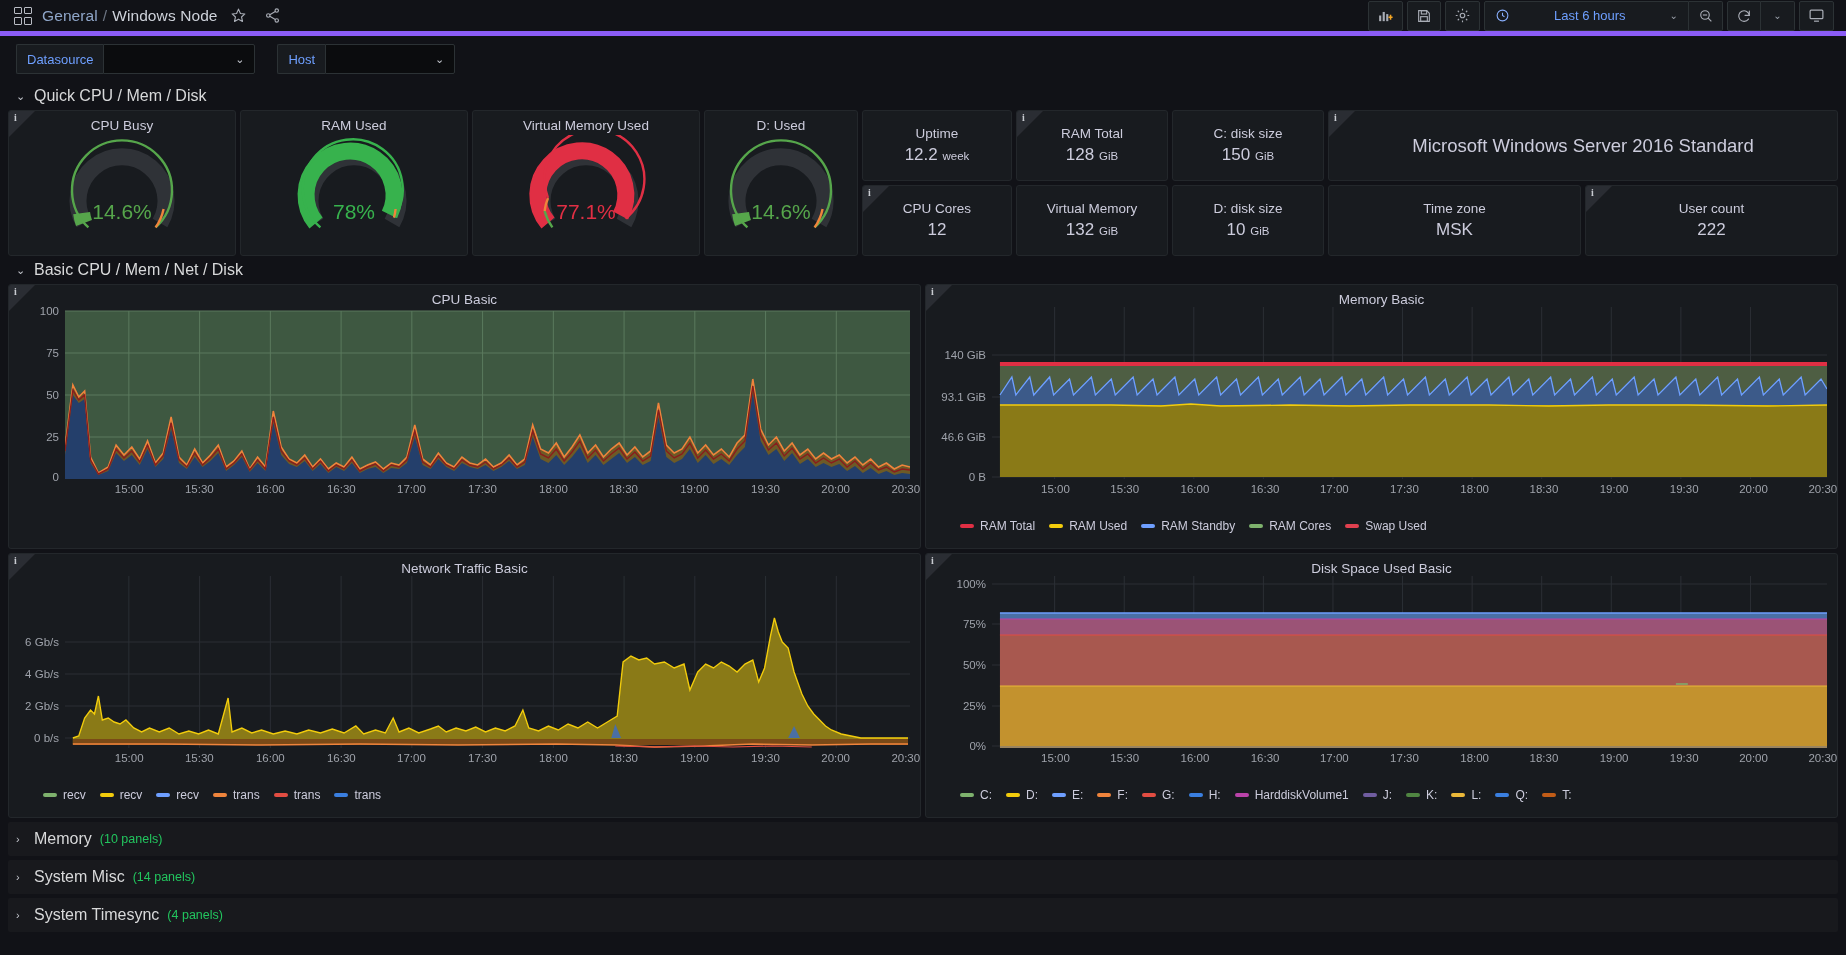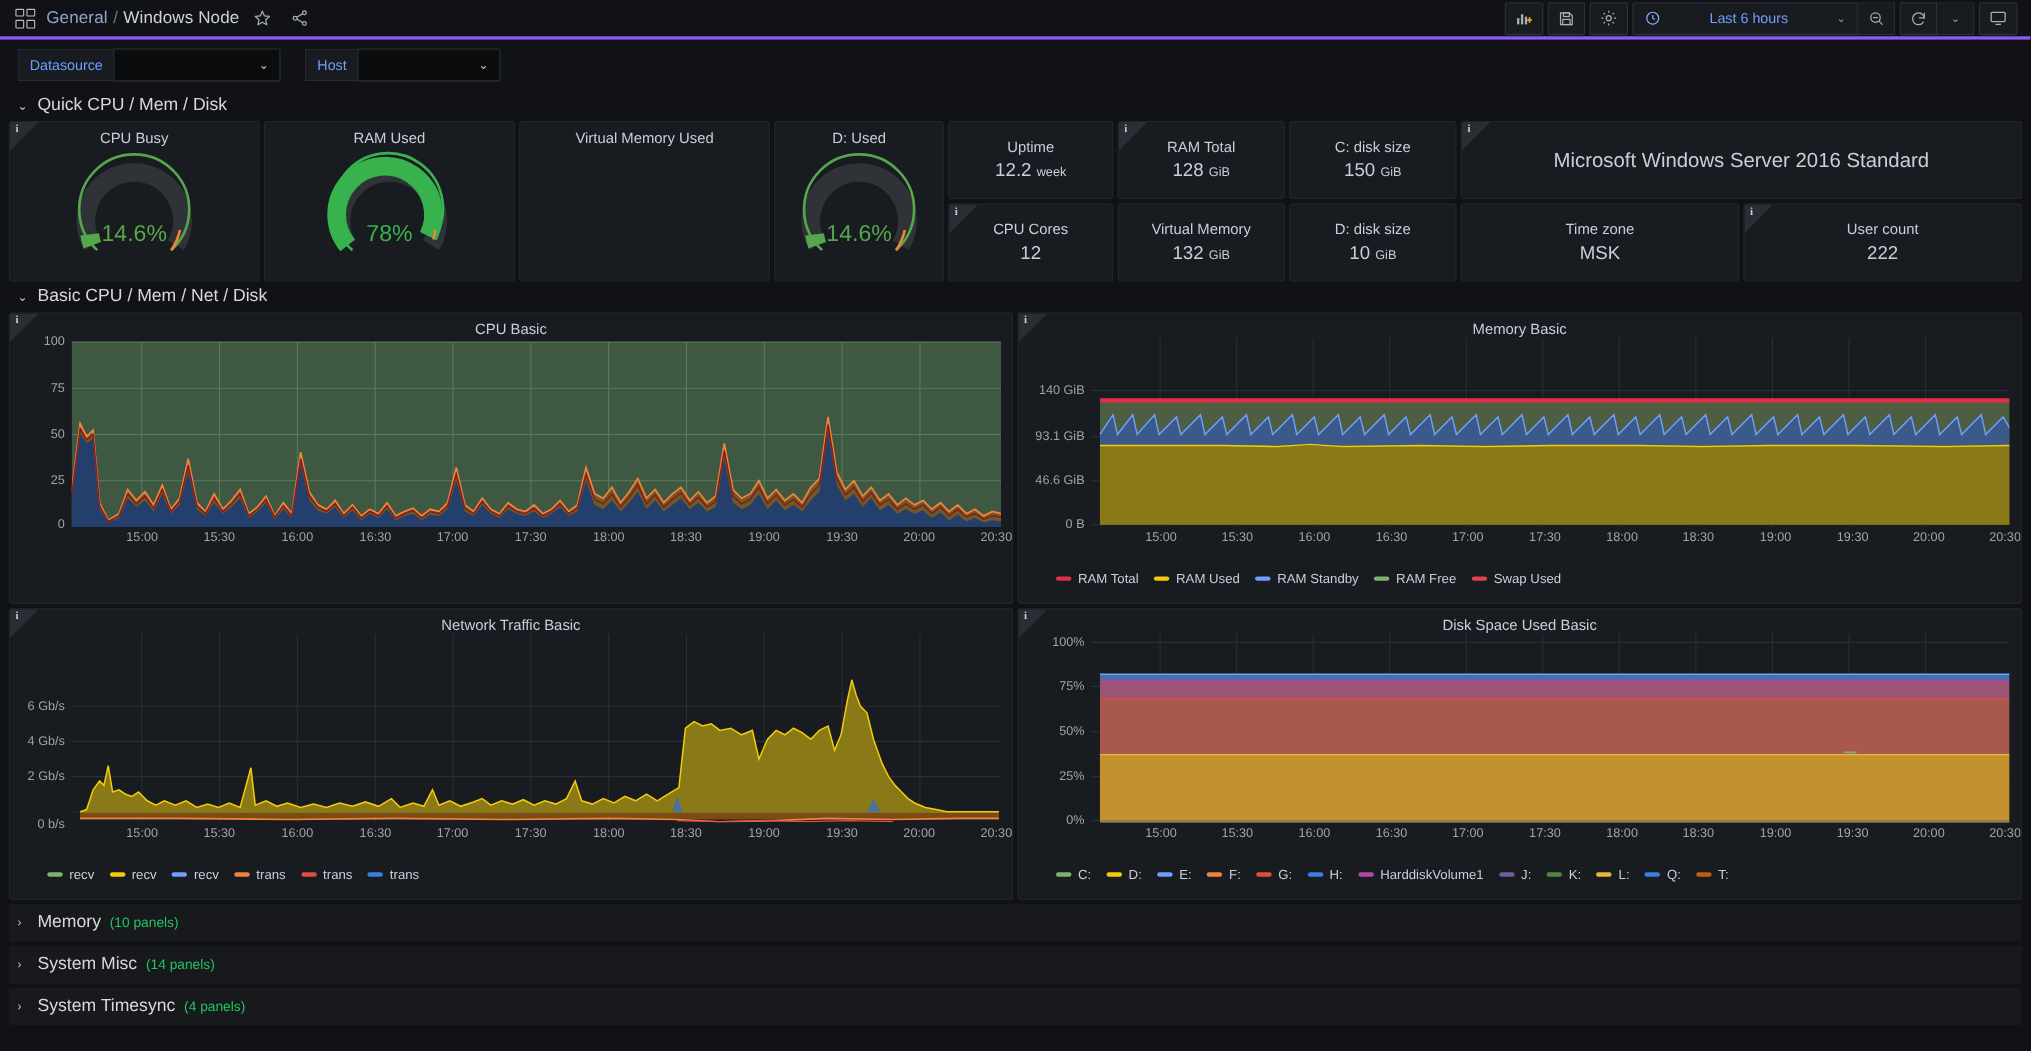--- a/index.html
+++ b/index.html
@@ -9,21 +9,21 @@
     font-family: "Liberation Sans", sans-serif;
     color: #ccccdc;
     overflow: hidden;
   }
   .app { width: 1846px; height: 955px; position: relative; }
 
   
   .topnav {
     height: 36px; display: flex; align-items: center;
     padding: 0 12px 0 14px; background: #111217;
-    border-bottom: 3px solid #8b5cf6;
+    border-bottom: 5px solid #8b5cf6;
   }
   .brand-grid {
     width: 18px; height: 18px; display: grid;
     grid-template-columns: 1fr 1fr; grid-template-rows: 1fr 1fr;
     gap: 2.5px; margin-right: 10px; flex: 0 0 auto;
   }
   .brand-grid i { border: 1.6px solid #b9bcc4; border-radius: 1px; display:block; }
   .crumb { font-size: 15.5px; color: #9fa7b3; letter-spacing: .1px; }
   .crumb.link { color: #8fa6c9; }
   .crumb-sep { color: #6e7684; margin: 0 5px; font-size: 15.5px;}
@@ -270,20 +270,30 @@
           <path d="M22,88 A44,44 0 1,1 95.5,79.6" fill="none" stroke="#37b24d" stroke-width="17"></path>
           <path d="M26.4,92.4 A50,50 0 1,1 100,82.5" fill="none" stroke="#37b24d" stroke-width="2.4"></path>
           <path d="M100,82.5 A50,50 0 0,0 101.6,74" fill="none" stroke="#ef843c" stroke-width="2.4"></path>
           <text x="60" y="84" text-anchor="middle" font-family="Liberation Sans, sans-serif" font-size="21" font-weight="500" fill="#37b24d">78%</text>
         </svg>
       </div>
     </div>
 
     <div class="panel g-panel">
       <div class="panel-title">Virtual Memory Used</div>
+      <div class="gauge-wrap">
+        <svg width="120" height="105" viewBox="0 0 120 105">
+          <path d="M22,88 A44,44 0 1,1 98,88" fill="none" stroke="#2f3237" stroke-width="17"></path>
+          <path d="M22,88 A44,44 0 1,1 94.6,80.6" fill="none" stroke="#e02f44" stroke-width="17"></path>
+          <path d="M26.4,92.4 A50,50 0 0,1 18.6,76" fill="none" stroke="#56a64b" stroke-width="2.4"></path>
+          <path d="M18.6,76 A50,50 0 0,1 22,63" fill="none" stroke="#ef843c" stroke-width="2.4"></path>
+          <path d="M22,63 A50,50 0 1,1 99.4,83.5" fill="none" stroke="#e02f44" stroke-width="2.4"></path>
+          <text x="60" y="84" text-anchor="middle" font-family="Liberation Sans, sans-serif" font-size="21" font-weight="500" fill="#e02f44">77.1%</text>
+        </svg>
+      </div>
     </div>
 
 
     <div class="panel g-panel w2">
       <div class="panel-title">D: Used</div>
       <div class="gauge-wrap">
         <svg width="120" height="105" viewBox="0 0 120 105">
           <path d="M22,88 A44,44 0 1,1 98,88" fill="none" stroke="#2f3237" stroke-width="17"></path>
           <path d="M22,88 A44,44 0 0,1 19.6,78.1" fill="none" stroke="#56a64b" stroke-width="17"></path>
           <path d="M26.4,92.4 A50,50 0 1,1 93.6,92.4" fill="none" stroke="#56a64b" stroke-width="2.4"></path>
@@ -478,42 +488,42 @@
         <span class="lg">
             <span class="swatch" style="background:#f2cc0c"></span>
             <span>RAM Used</span>
           </span>
         <span class="lg">
             <span class="swatch" style="background:#6e9fff"></span>
             <span>RAM Standby</span>
           </span>
         <span class="lg">
             <span class="swatch" style="background:#7eb26d"></span>
-            <span>RAM Free</span>
+            <span>RAM Cores</span>
           </span>
         <span class="lg">
             <span class="swatch" style="background:#e0404f"></span>
             <span>Swap Used</span>
           </span>
       </div>
     </div>
   </div>
 
   <div class="ts-row">
 
     <div class="panel ts-panel">
       <span class="info-corner"></span>
       <span class="info-i">i</span>
       <div class="panel-title">Network Traffic Basic</div>
       <div class="ts-body">
         <div class="yaxis">
           <span class="ytick" style="top:66px">6 Gb/s</span>
           <span class="ytick" style="top:98px">4 Gb/s</span>
           <span class="ytick" style="top:130px">2 Gb/s</span>
-          <span class="ytick" style="top:174px">0 b/s</span>
+          <span class="ytick" style="top:162px">0 b/s</span>
         </div>
         <div class="plot">
           <svg width="100%" height="172" viewBox="0 0 860 172" preserveAspectRatio="none">
             <g stroke="#2b2f35" stroke-width="1">
               <line x1="0" y1="66" x2="860" y2="66"></line>
                 <line x1="0" y1="98" x2="860" y2="98"></line>
               <line x1="0" y1="130" x2="860" y2="130"></line>
                 <line x1="0" y1="162" x2="860" y2="162"></line>
             </g>
             <g stroke="#2b2f35" stroke-width="1">

